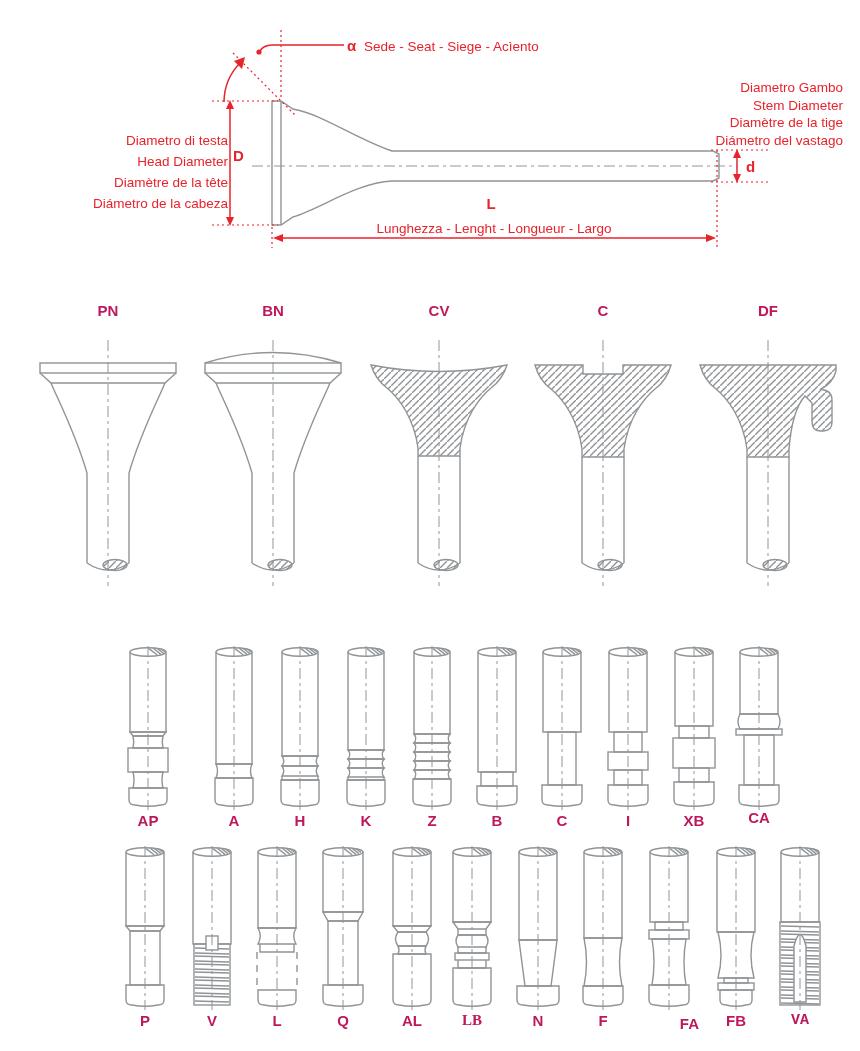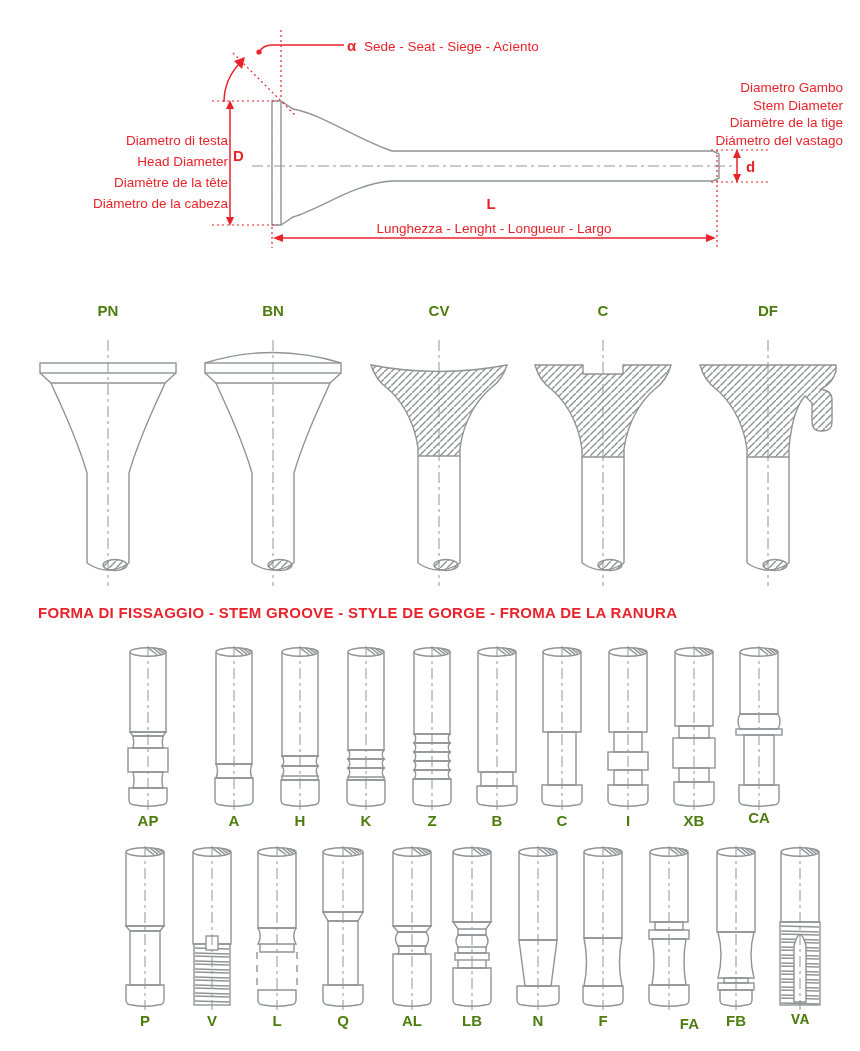--- a/index.html
+++ b/index.html
@@ -9,21 +9,21 @@
         letter-spacing:.3px;color:#E8232B;white-space:nowrap;}
   svg{position:absolute;overflow:visible;}
   svg *{stroke:#909497;stroke-width:1.4;fill:none;}
   svg .rd{stroke:#E8232B;stroke-width:1.5;}
   svg .rf{stroke:none;fill:#E8232B;}
   svg .dt{stroke-dasharray:2 3;stroke-width:1.2;}
   svg .cl{stroke-dasharray:11 4 3 4;stroke-width:1;}
   svg text{stroke:none;fill:#E8232B;font-family:"Liberation Sans",sans-serif;}
   svg text.lbl{font-size:13.5px;}
   svg text.sym{font-size:15px;font-weight:700;}
-  .fig-label{position:absolute;color:#4d7c0f;font-weight:700;font-size:15px;
+  .fig-label{position:absolute;color:#be185d;font-weight:700;font-size:15px;
         text-align:center;}
   .head-fig,.stem-fig{position:absolute;}
 </style>
 </head>
 <body>
 
 <div class="page">
 
 
   <svg viewBox="0 0 860 262" width="860" height="262" style="left:0;top:0;">
@@ -161,21 +161,20 @@
           <path style="fill:url(#h4)" d="M15,35 H151 V41 C149,49 144,55 136,59 L142,61 C146,63 147,66 147,70 V92 C147,99 143,101 138,101 H135 C129,101 127,96 127,91 V73 L120,66 C111,76 106,94 104,119 V127 H62 V119 C58,89 43,69 31,59 C23,53 18,46 15,35 Z"></path>
           <path d="M62,127 V233"></path>
           <path d="M104,127 V233"></path>
           <path d="M62,233 Q83,247 104,233"></path>
           <ellipse cx="90" cy="235" rx="12" ry="5.5" style="fill:url(#h4)"></ellipse>
           <line class="cl" x1="83" y1="10" x2="83" y2="256"></line>
         </svg>
       </div>
     </div>
 
-  <div class="sec-title" style="top:604px;">FORMA DI FISSAGGIO - STEM GROOVE - STYLE DE GORGE - FROMA DE LA RANURA</div>
   <div id="stem-rows">
       <div class="stem-fig" style="left: 118px; top: 645px; width: 60px; height: 190px;">
         <svg viewBox="0 0 60 166" width="60" height="166" style="left:0;top:0;">
           <ellipse cx="30" cy="7" rx="18" ry="4.2"></ellipse>
           <path d="M31,3.6 L39,9.8 M35,3 L43,9.4 M39,3.2 L46,8.6 M43,3.8 L48,7.4"></path>
           <path d="M12,7 V87 H48 V7"></path>
           <path d="M12,87 H48 L45,91 H15 Z"></path>
           <path d="M15,91 H45 Q43.5,97 45,103 H15 Q16.5,97 15,91 Z"></path>
           <rect x="10" y="103" width="40" height="24"></rect>
           <path d="M15,127 H45 Q43,135 45,143 H15 Q17,135 15,127 Z"></path>
@@ -367,21 +366,21 @@
           <path d="M11,7 V77 H49 V7"></path>
           <path d="M11,77 H49 L44,84 H16 Z"></path>
           <path d="M16,84 V90 H44 V84"></path>
           <path d="M16,90 H44 Q48,96 44,102 H16 Q12,96 16,90 Z"></path>
           <path d="M16,102 V108 H44 V102"></path>
           <rect x="13" y="108" width="34" height="7"></rect>
           <path d="M16,115 V123 H44 V115"></path>
           <path d="M11,123 H49 V155 Q49,160 43,160 Q30,162.6 17,160 Q11,160 11,155 Z"></path>
           <line class="cl" x1="30" y1="1" x2="30" y2="165"></line>
         </svg>
-        <div class="fig-label" style="left:0;top:167px;width:60px;">LB</div>
+        <div class="fig-label" style="left:0;top:167px;width:60px;font-family:Liberation Serif, serif;">LB</div>
       </div>
       <div class="stem-fig" style="left: 508px; top: 845px; width: 60px; height: 190px;">
         <svg viewBox="0 0 60 166" width="60" height="166" style="left:0;top:0;">
           <ellipse cx="30" cy="7" rx="19" ry="4.2"></ellipse>
           <path d="M31,3.6 L39,9.8 M35,3 L43,9.4 M39,3.2 L46,8.6 M43,3.8 L48,7.4"></path>
           <path d="M11,7 V95 H49 V7"></path>
           <path d="M11,95 H49 L43,141 H17 Z"></path>
           <path d="M9,141 H51 V155 Q51,160 45,160 Q30,162.6 15,160 Q9,160 9,155 Z"></path>
           <line class="cl" x1="30" y1="1" x2="30" y2="165"></line>
         </svg>

